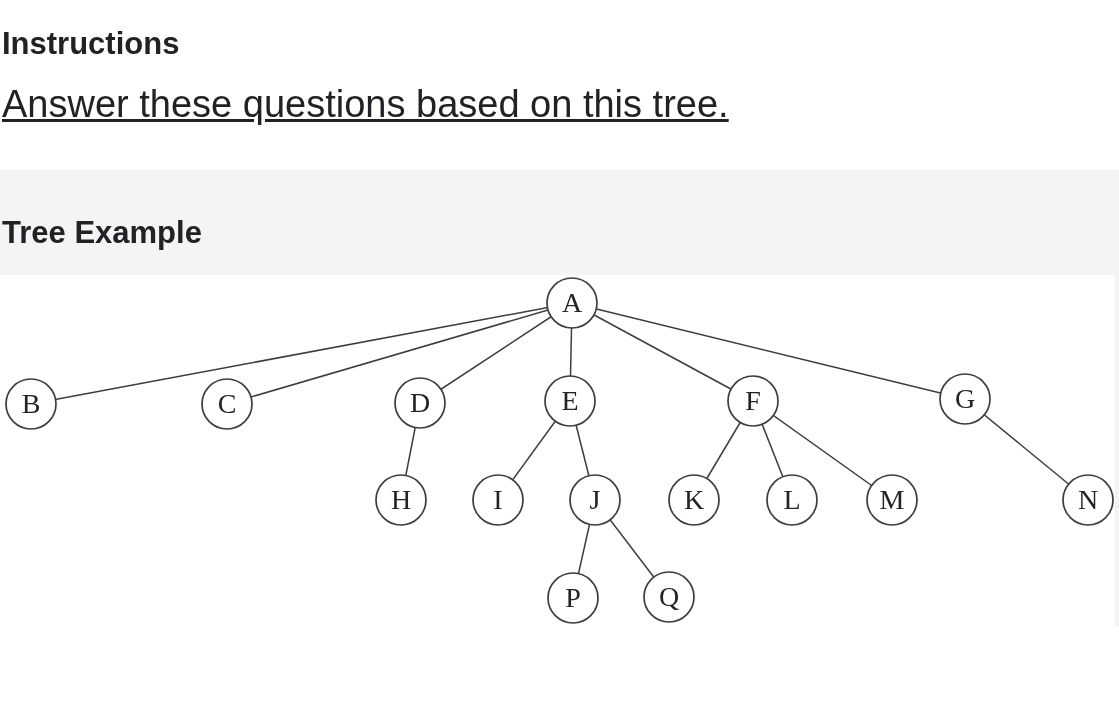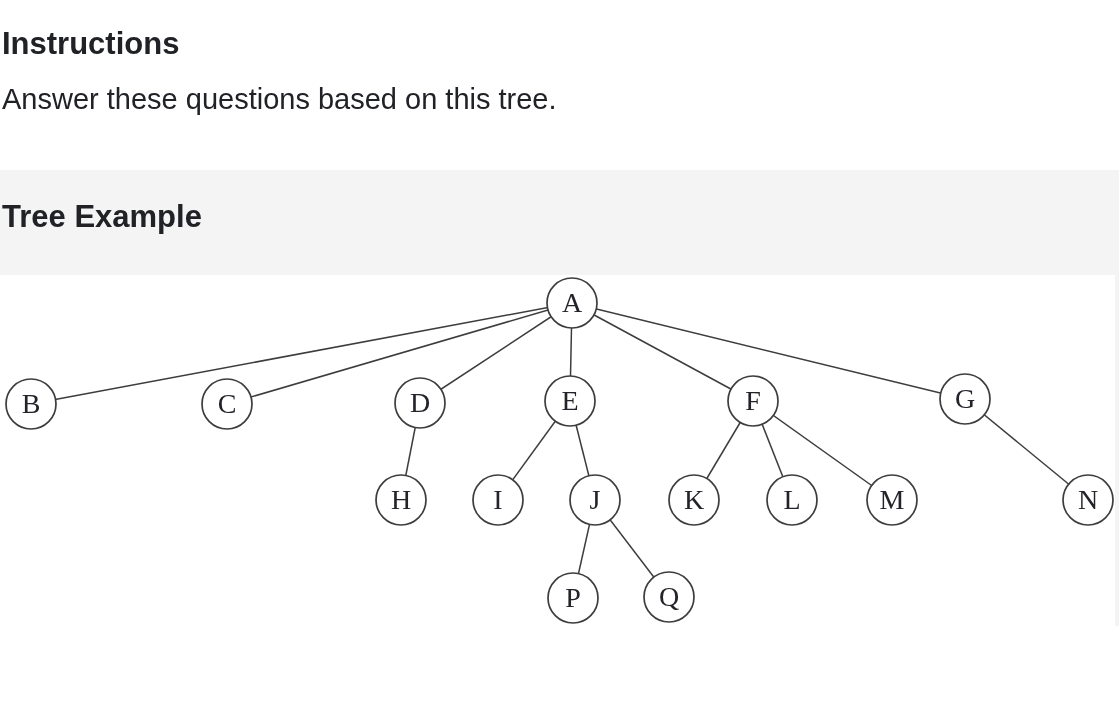--- a/index.html
+++ b/index.html
@@ -24,35 +24,36 @@
     line-height: 1.1;
     color: var(--text-color, #202226);
     white-space: nowrap;
   }
   #instructions-title { top: 27px; }
   #instructions-body {
     position: absolute;
     left: 2px;
     top: 84px;
     margin: 0;
-    font-size: 29px;
+    font-size: 38px;
     font-weight: 400;
     line-height: 1.1;
     color: var(--text-color, #202226);
     white-space: nowrap;
+    text-decoration: underline;
   }
   .question-panel {
     position: absolute;
     left: 0;
     top: 170px;
     width: 1119px;
     height: 532px;
     background: var(--panel-bg, #f4f4f4);
   }
-  #question-title { top: 200px; }
+  #question-title { top: 216px; }
   .diagram {
     position: absolute;
     left: 0;
     top: 275px;
     width: 1115px;
     height: 359px;
     background: var(--diagram-bg, #ffffff);
   }
   .diagram svg {
     display: block;

